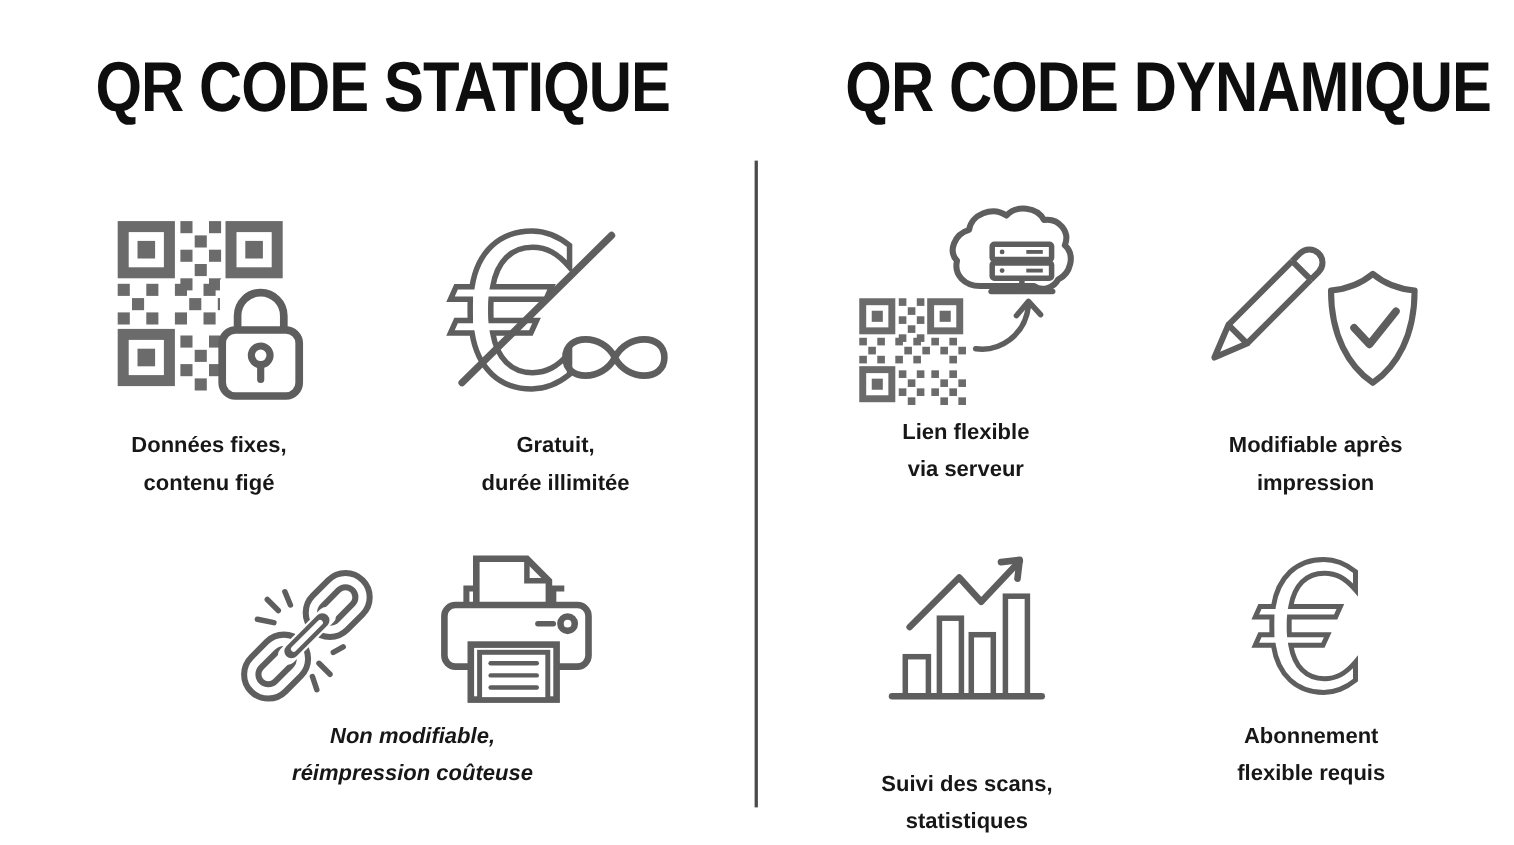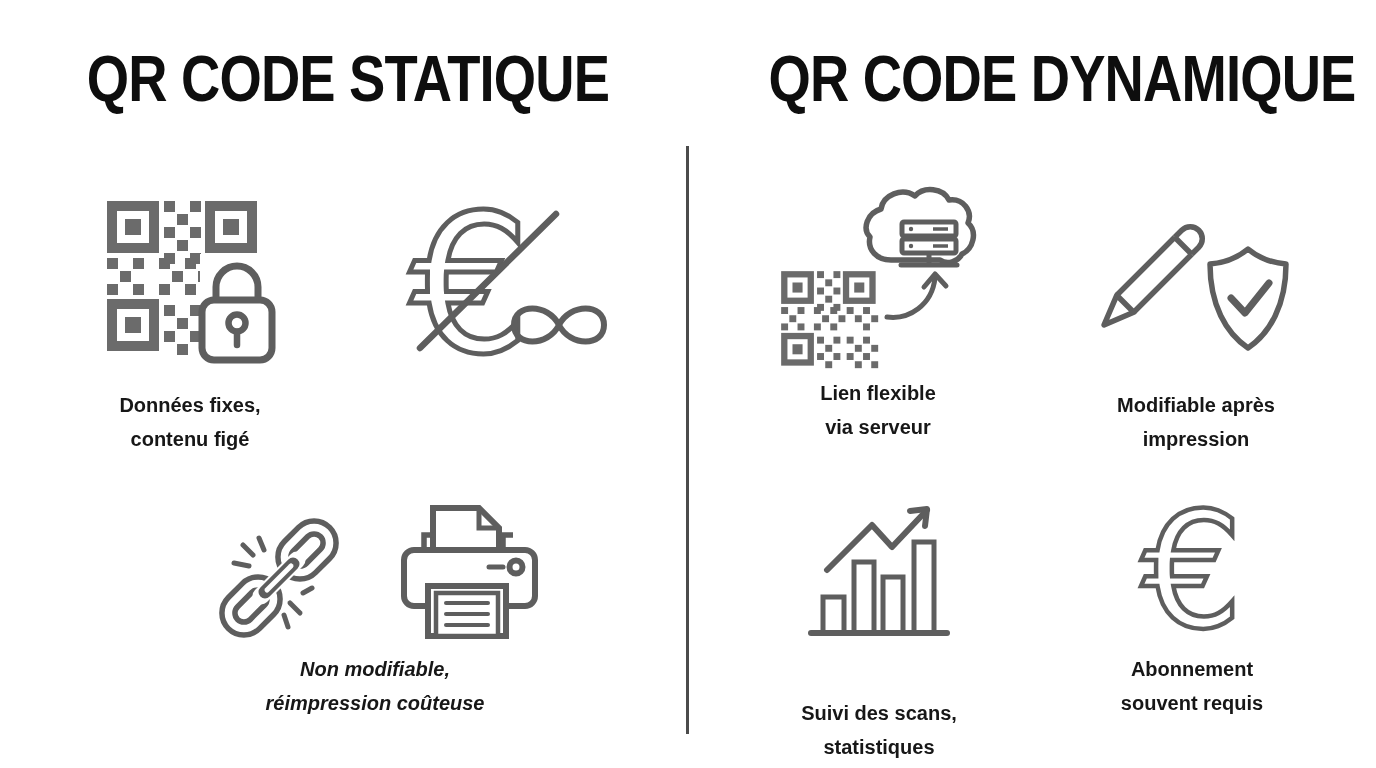--- a/index.html
+++ b/index.html
@@ -113,20 +113,24 @@
 </div>
 
 <div class="cell" style="left:381px;top:190px;width:248px;">
   <div class="iconwrap center" style="height:178px;">
     <svg width="198" height="156" viewBox="0 0 198 156">
       <text x="64" y="150" text-anchor="middle" font-family="'DejaVu Sans', sans-serif" font-size="190" fill="#ffffff" stroke="#5e5e5e" stroke-width="5">€</text>
       <line x1="14" y1="147" x2="150" y2="13" stroke="#5e5e5e" stroke-width="6.5" stroke-linecap="round"></line>
       <path d="M108 124 C108 102 142 102 153 124 C164 146 198 146 198 124 C198 102 164 102 153 124 C142 146 108 146 108 124 Z" fill="none" stroke="#5e5e5e" stroke-width="6"></path>
     </svg>
   </div>
+  <div class="label" style="margin-top:20px;">
+    <div>Gratuit,</div>
+    <div>durée illimitée</div>
+  </div>
 </div>
 
 <div class="cell" style="left:128px;top:500px;width:494px;font-style:italic;">
   <div class="iconwrap bottom" style="height:138px;gap:58px;">
     <svg width="132" height="130" viewBox="0 0 132 130">
       <g fill="none" stroke="#5e5e5e" stroke-width="5.5">
         <rect x="63" y="20" width="64" height="44" rx="22" transform="rotate(-45 95 42)"></rect>
         <rect x="76" y="33" width="38" height="18" rx="9" transform="rotate(-45 95 42)"></rect>
         <rect x="7" y="76" width="64" height="44" rx="22" transform="rotate(-45 39 98)"></rect>
         <rect x="20" y="89" width="38" height="18" rx="9" transform="rotate(-45 39 98)"></rect>
@@ -238,15 +242,15 @@
 </div>
 
 <div class="cell" style="left:1060px;top:502px;width:264px;">
   <div class="iconwrap center" style="height:135px;">
     <svg width="114" height="128" viewBox="0 0 114 128">
       <text x="57" y="121" text-anchor="middle" font-family="'DejaVu Sans', sans-serif" font-size="160" fill="#ffffff" stroke="#5e5e5e" stroke-width="4.5">€</text>
     </svg>
   </div>
   <div class="label" style="margin-top:15px;">
     <div>Abonnement</div>
-    <div>souvent requis</div>
+    <div>flexible requis</div>
   </div>
 </div>
 
 </body></html>

